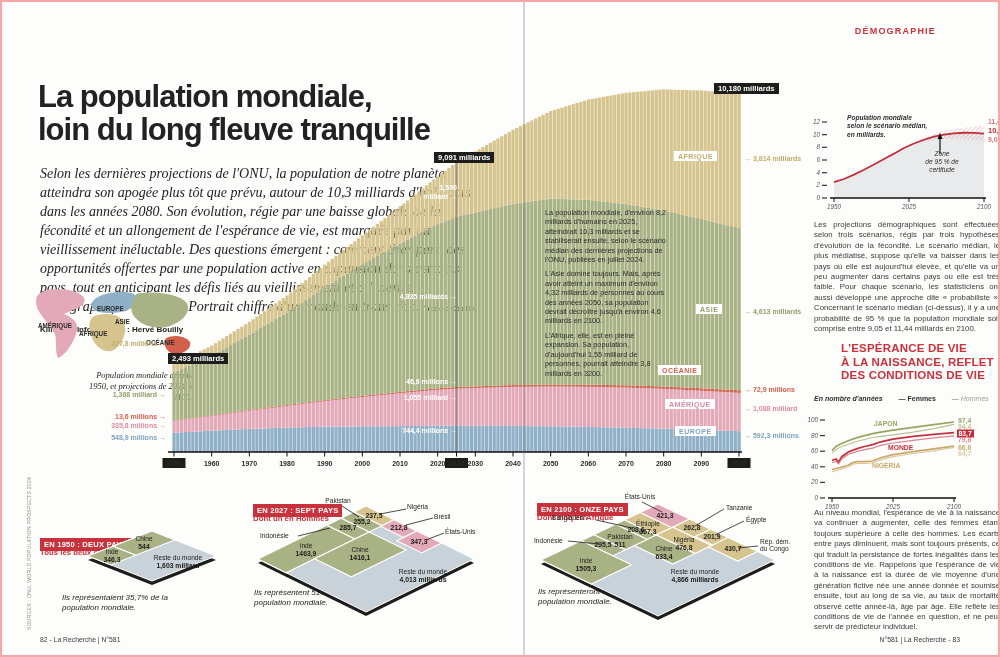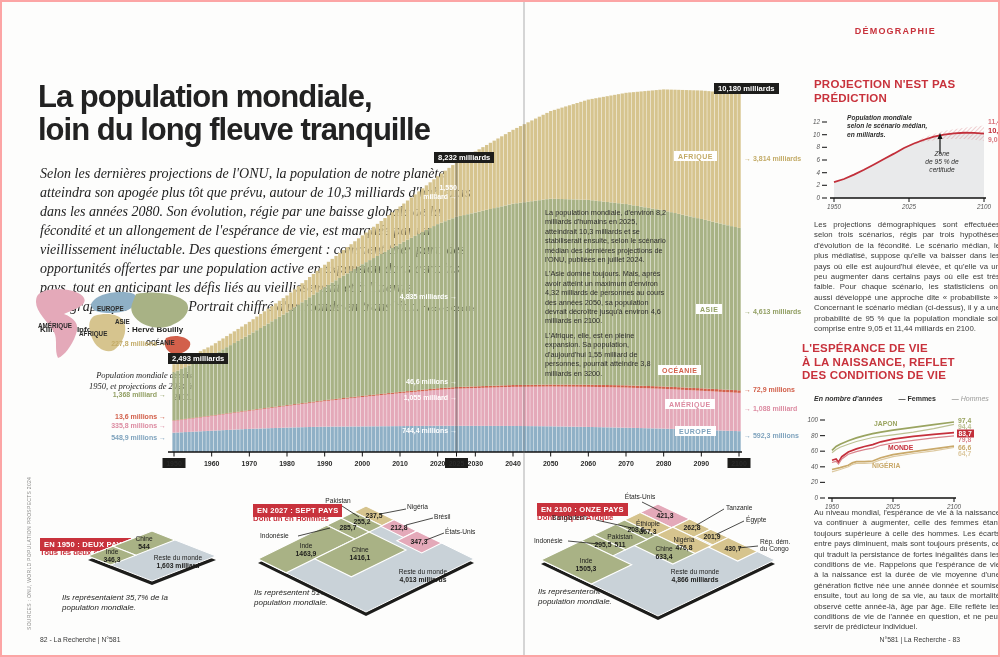--- a/index.html
+++ b/index.html
@@ -865,21 +865,21 @@
       <rect x="593.5" y="394" width="23" height="10" fill="#1d1d1b"></rect>
       <text x="605" y="401.8" text-anchor="middle" fill="#fff" class="tick">2100</text>
     </svg>
   <div class="abs" id="chart-note">
     <p>La population mondiale, d'environ 8,2 milliards d'humains en 2025, atteindrait 10,3 milliards et se stabiliserait ensuite, selon le scénario médian des dernières projections de l'ONU, publiées en juillet 2024.</p>
     <p>L'Asie domine toujours. Mais, après avoir atteint un maximum d'environ 4,32 milliards de personnes au cours des années 2050, sa population devrait décroître jusqu'à environ 4,6 milliards en 2100.</p>
     <p>L'Afrique, elle, est en pleine expansion. Sa population, d'aujourd'hui 1,55 milliard de personnes, pourrait atteindre 3,8 milliards en 3200.</p>
   </div>
   <div id="main-labels">
       <div class="abs blackbox" style="left:166px;top:351px">2,493 milliards</div>
-      <div class="abs blackbox" style="left:432px;top:150px">8,232 milliards</div>
+      <div class="abs blackbox" style="left:432px;top:150px">9,091 milliards</div>
       <div class="abs blackbox" style="left:712px;top:81px">10,180 milliards</div>
       <div class="abs wlab" style="left:385px;top:182px;width:70px">1,550
 milliard →</div>
       <div class="abs wlab" style="left:385px;top:291px;width:70px">4,835 milliards →</div>
       <div class="abs wlab" style="left:385px;top:376px;width:70px">46,6 millions →</div>
       <div class="abs wlab" style="left:385px;top:392px;width:70px">1,055 milliard →</div>
       <div class="abs wlab" style="left:385px;top:425px;width:70px">744,4 millions →</div>
       <div class="abs clab" style="left:82px;top:338px;width:82px;text-align:right;color:#c3ab67">227,8 millions →</div>
       <div class="abs clab" style="left:82px;top:389px;width:82px;text-align:right;color:#93a065">1,368 milliard →</div>
       <div class="abs clab" style="left:82px;top:411px;width:82px;text-align:right;color:#d2604b">13,6 millions →</div>
@@ -890,22 +890,20 @@
       <div class="abs clab" style="left:742px;top:384px;color:#d2604b">→ 72,9 millions</div>
       <div class="abs clab" style="left:742px;top:403px;color:#dc8ba1">→ 1,088 milliard</div>
       <div class="abs clab" style="left:742px;top:430px;color:#7fa3bd">→ 592,3 millions</div>
       <div class="abs bandbox" style="left:672px;top:149px;color:#c3ab67">AFRIQUE</div>
       <div class="abs bandbox" style="left:694px;top:302px;color:#93a065">ASIE</div>
       <div class="abs bandbox" style="left:656px;top:363px;color:#d2604b">OCÉANIE</div>
       <div class="abs bandbox" style="left:663px;top:397px;color:#dc8ba1">AMÉRIQUE</div>
       <div class="abs bandbox" style="left:673px;top:424px;color:#7fa3bd">EUROPE</div>
     </div>
 
-  <div class="abs sechead" style="left:812px;top:76px">PROJECTION N'EST PAS
-PRÉDICTION</div>
   <svg id="proj-svg" style="left:812px;top:108px" width="185" height="102">
       <polygon points="20,72.16666666666667 30,69 40,64.56666666666666 50,59.81666666666666 60,54.43333333333334 70,49.05 80,43.666666666666664 90,37.96666666666667 100,33.53333333333333 110,29.733333333333334 120,26.566666666666677 130,24.666666666666664 140,23.400000000000006 150,22.766666666666666 160,22.956666666666663 170,23.52666666666667 170,88 20,88" fill="#e9eaeb"></polygon>
       <defs>
         <pattern id="hatch" width="3" height="3" patternTransform="rotate(45)" patternUnits="userSpaceOnUse">
           <line x1="0" y1="0" x2="0" y2="3" stroke="#d98a90" stroke-width="1"></line>
         </pattern>
       </defs>
       <polygon points="95,35.87666666666666 110,27.200000000000003 130,20.866666666666674 150,17.700000000000003 170,15.546666666666667 170,30.683333333333323 150,29.1 130,29.1 110,31.633333333333333 95,35.87666666666666" fill="url(#hatch)" fill-opacity="0.8"></polygon>
       <polyline points="20,72.16666666666667 30,69 40,64.56666666666666 50,59.81666666666666 60,54.43333333333334 70,49.05 80,43.666666666666664 90,37.96666666666667 100,33.53333333333333 110,29.733333333333334 120,26.566666666666677 130,24.666666666666664 140,23.400000000000006 150,22.766666666666666 160,22.956666666666663 170,23.52666666666667" fill="none" stroke="#c22f3a" stroke-width="1.8"></polyline>
       <line x1="16" y1="88" x2="172" y2="88" stroke="#111" stroke-width="1.4"></line>
@@ -936,21 +934,21 @@
       <text x="174" y="32" fill="#d8757d" font-size="6.8" font-weight="bold">9,05</text>
     </svg>
   <div class="abs" id="proj-legend">Population mondiale
 selon le scénario médian,
 en milliards.</div>
   <div class="abs" id="proj-note">Zone
 de 95 % de
 certitude</div>
   <div class="abs note" style="left:812px;top:218px;width:186px">Les projections démographiques sont effectuées selon trois scénarios, régis par trois hypothèses d'évolution de la fécondité. Le scénario médian, le plus médiatisé, suppose qu'elle va baisser dans les pays où elle est aujourd'hui élevée, et qu'elle va un peu augmenter dans certains pays où elle est très faible. Pour chaque scénario, les statisticiens ont aussi développé une approche dite « probabiliste ». Concernant le scénario médian (ci-dessus), il y a une probabilité de 95 % que la population mondiale soit comprise entre 9,05 et 11,44 milliards en 2100.</div>
 
-  <div class="abs sechead" style="left:800px;top:340px">L'ESPÉRANCE DE VIE
+  <div class="abs sechead" style="left:839px;top:340px">L'ESPÉRANCE DE VIE
 À LA NAISSANCE, REFLET
 DES CONDITIONS DE VIE</div>
   <div class="abs" id="life-legend">
     <span class="u">En nombre d'années</span>
     <span class="f"><span class="dash" style="color:#2e2e2d">—</span> <span>Femmes</span></span>
     <span class="h"><span class="dash">—</span> <i>Hommes</i></span>
   </div>
   <svg id="life-svg" style="left:812px;top:404px" width="185" height="108">
       <line x1="14" y1="92" x2="142" y2="92" stroke="#111" stroke-width="1.4"></line>
       <line x1="6" y1="92" x2="11" y2="92" stroke="#333" stroke-width="1.2"></line>

